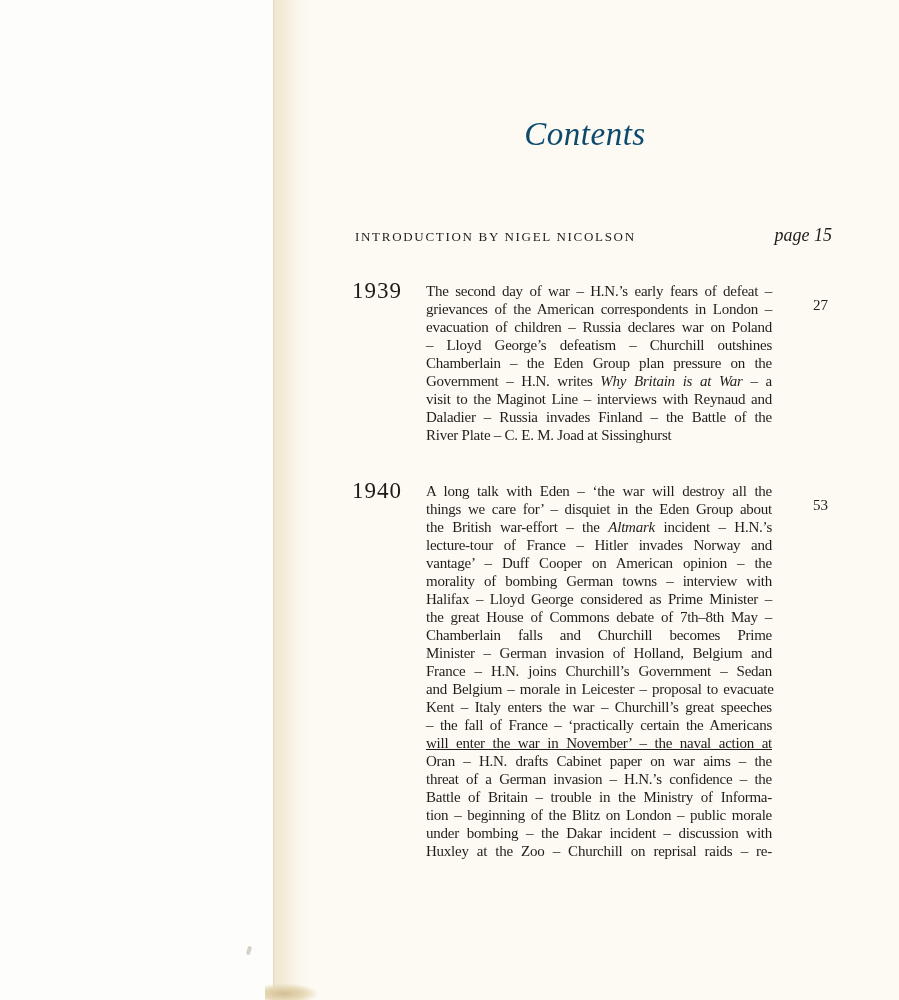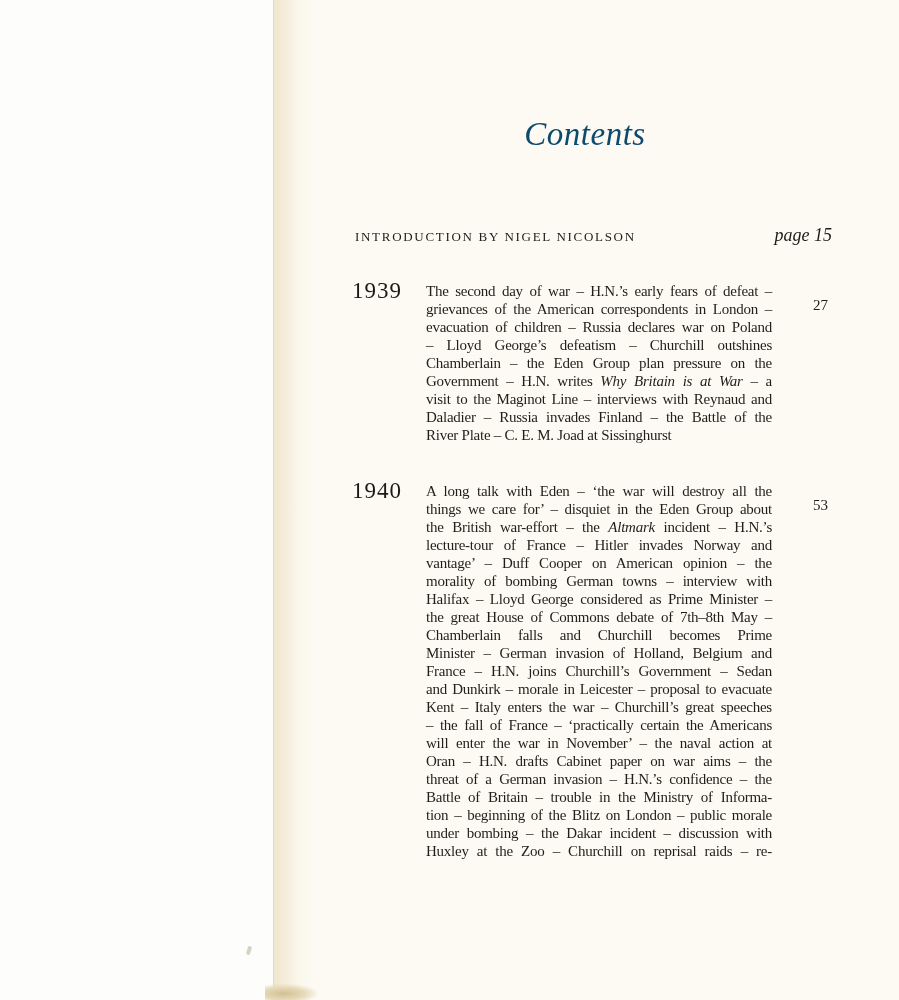--- a/index.html
+++ b/index.html
@@ -111,24 +111,24 @@
         <div class="toc-line" style="word-spacing: 3.35px; display: block;"><span>things we care for’ – disquiet in the Eden Group about</span></div>
         <div class="toc-line" style="word-spacing: 5.12px; display: block;"><span>the British war-effort – the </span><span class="it">Altmark</span><span> incident – H.N.’s</span></div>
         <div class="toc-line" style="word-spacing: 7.24px; display: block;"><span>lecture-tour of France – Hitler invades Norway and</span></div>
         <div class="toc-line" style="word-spacing: 6.6px; display: block;"><span>vantage’ – Duff Cooper on American opinion – the</span></div>
         <div class="toc-line" style="word-spacing: 5.77px; display: block;"><span>morality of bombing German towns – interview with</span></div>
         <div class="toc-line" style="word-spacing: 3.18px; display: block; text-align: right;"><span>Halifax – Lloyd George considered as Prime Minister –</span></div>
         <div class="toc-line" style="word-spacing: 3.5px; display: block;"><span>the great House of Commons debate of 7th–8th May –</span></div>
         <div class="toc-line" style="word-spacing: 13.71px; display: block;"><span>Chamberlain falls and Churchill becomes Prime</span></div>
         <div class="toc-line" style="word-spacing: 5.27px; display: block;"><span>Minister – German invasion of Holland, Belgium and</span></div>
         <div class="toc-line" style="word-spacing: 5.69px; display: block;"><span>France – H.N. joins Churchill’s Government – Sedan</span></div>
-        <div class="toc-line" style="word-spacing: 1.73px; display: block;"><span>and Dunkirk – morale in Leicester – proposal to evacuate</span></div>
+        <div class="toc-line" style="word-spacing: 1.73px; display: block;"><span>and Belgium – morale in Leicester – proposal to evacuate</span></div>
         <div class="toc-line" style="word-spacing: 3.11px; display: block;"><span>Kent – Italy enters the war – Churchill’s great speeches</span></div>
         <div class="toc-line" style="word-spacing: 3.15px; display: block;"><span>– the fall of France – ‘practically certain the Americans</span></div>
-        <div class="toc-line" style="word-spacing: 4.24px; display: block;"><span>will enter the war in November’ – the naval action at</span></div>
+        <div class="toc-line" style="word-spacing: 4.24px; display: block; text-decoration: underline;"><span>will enter the war in November’ – the naval action at</span></div>
         <div class="toc-line" style="word-spacing: 4.86px; display: block;"><span>Oran – H.N. drafts Cabinet paper on war aims – the</span></div>
         <div class="toc-line" style="word-spacing: 3.86px; display: block;"><span>threat of a German invasion – H.N.’s confidence – the</span></div>
         <div class="toc-line" style="word-spacing: 4.28px; display: block;"><span>Battle of Britain – trouble in the Ministry of Informa-</span></div>
         <div class="toc-line" style="word-spacing: 2.31px; display: block;"><span>tion – beginning of the Blitz on London – public morale</span></div>
         <div class="toc-line" style="word-spacing: 4.26px; display: block;"><span>under bombing – the Dakar incident – discussion with</span></div>
         <div class="toc-line" style="word-spacing: 4.68px; display: block;"><span>Huxley at the Zoo – Churchill on reprisal raids – re-</span></div>
       </div>
     <span class="pagenum">53</span>
   </section>
 

